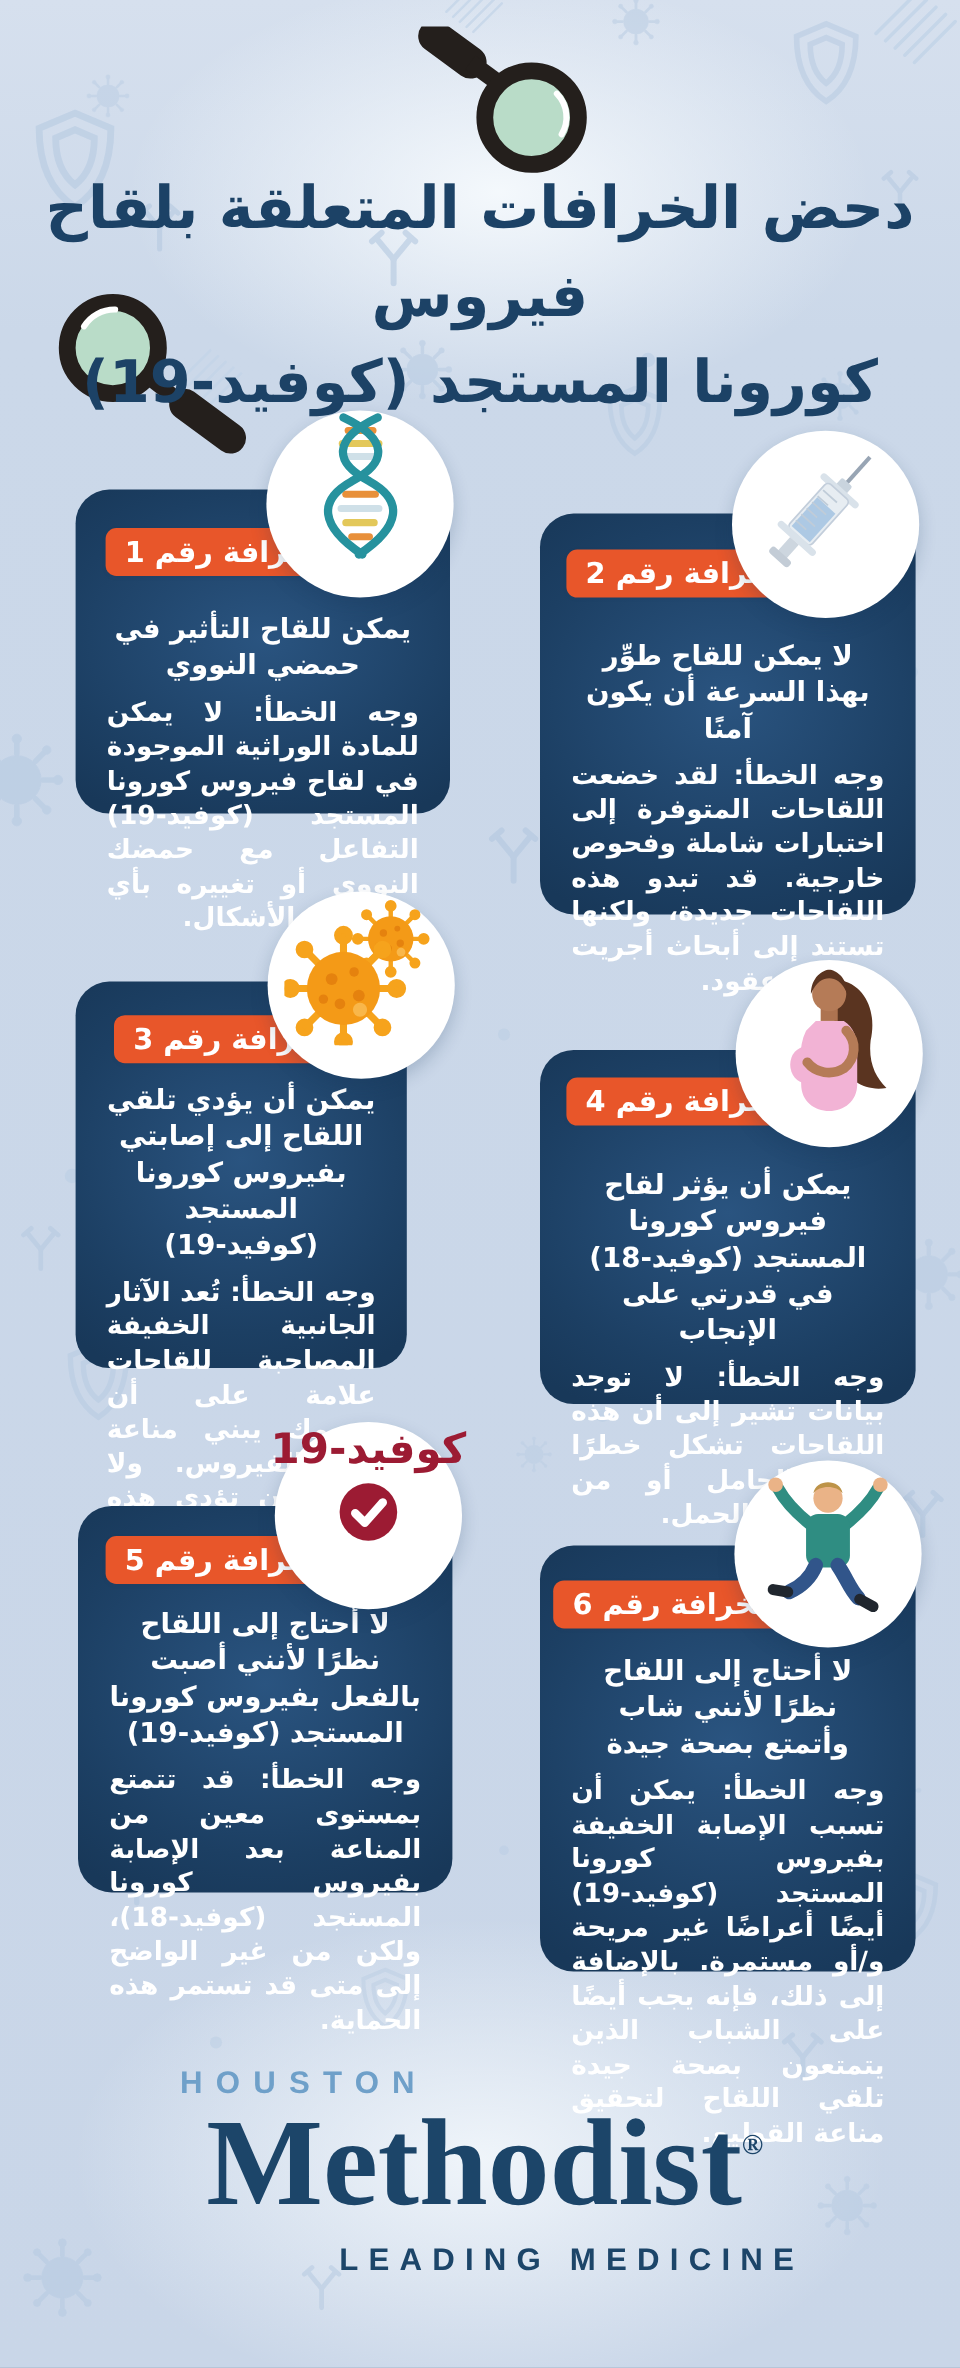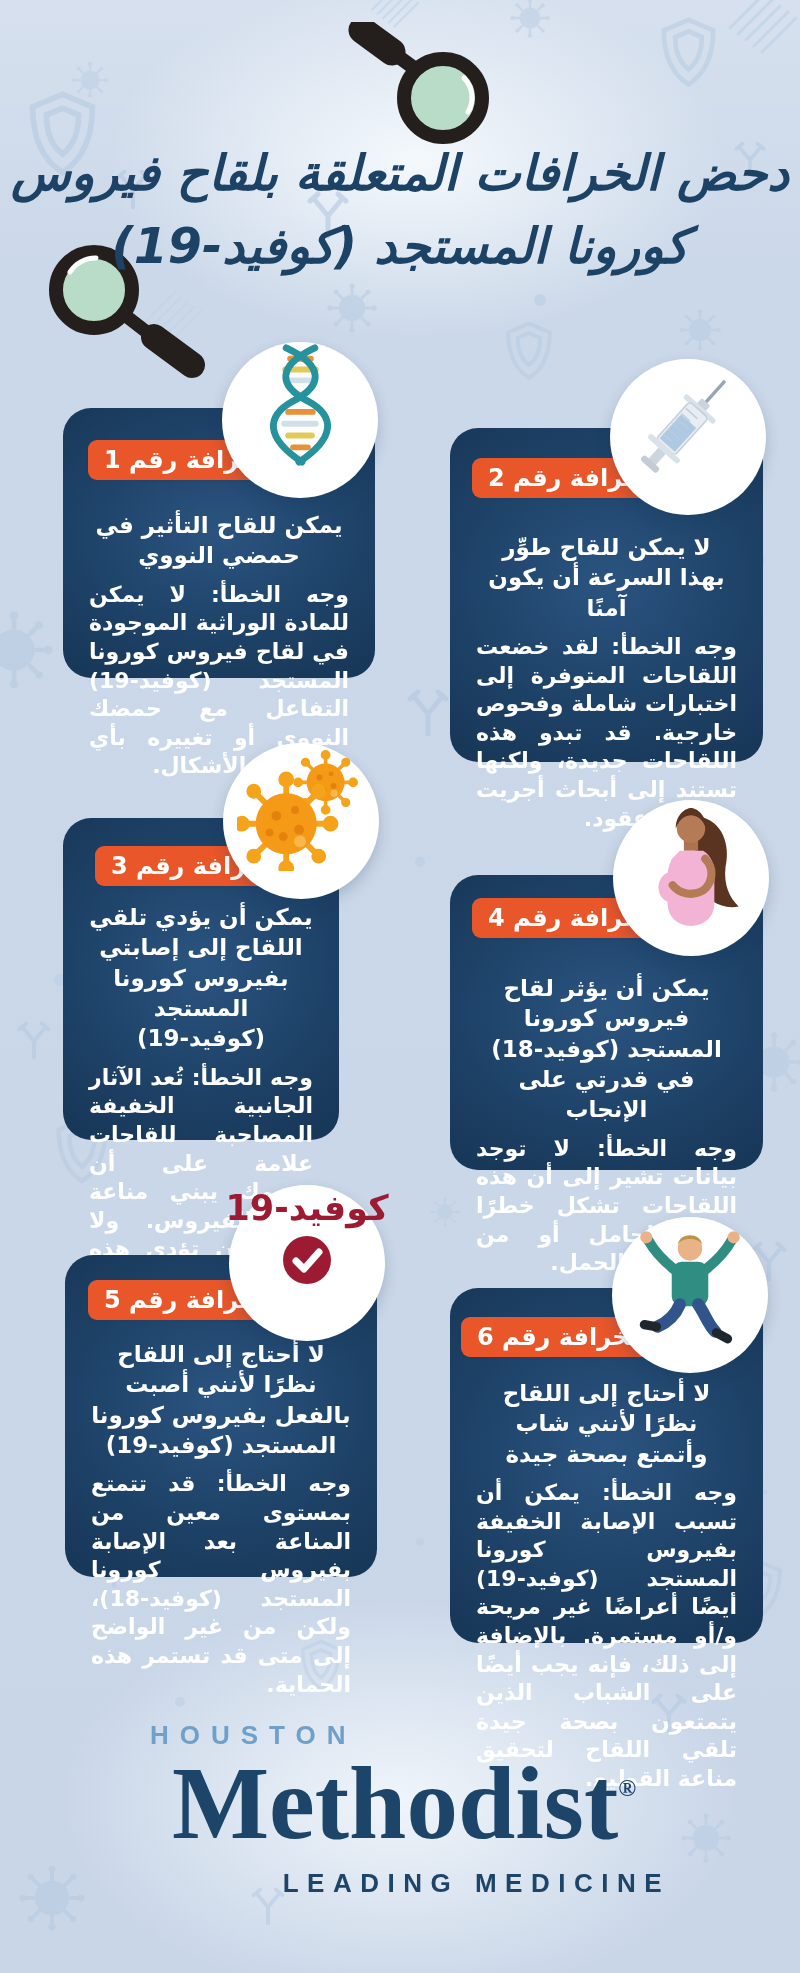--- a/index.html
+++ b/index.html
@@ -15,21 +15,21 @@
 
   
   .mag{position:absolute;z-index:2;}
   .mag-top{left:330px;top:22px;}
   .mag-left{left:14px;top:226px;}
 
   
   .title{
     position:absolute;z-index:3;left:0;top:138px;width:100%;
     text-align:center;direction:rtl;color:#1c4266;font-weight:bold;
-    font-size:49px;line-height:1.48;letter-spacing:0;font-style:italic;
+    font-size:49px;line-height:1.48;letter-spacing:0;
   }
 
   
   .card{
     position:absolute;z-index:1;border-radius:28px;color:#fff;
     background:radial-gradient(ellipse 75% 62% at 50% 46%, #2a5480 0%, #1c3f63 72%, #183859 100%);
     padding:0 26px;box-sizing:border-box;direction:rtl;
   }
   .card-heading{
     text-align:center;font-weight:bold;font-size:23px;line-height:1.32;margin-bottom:10px;

